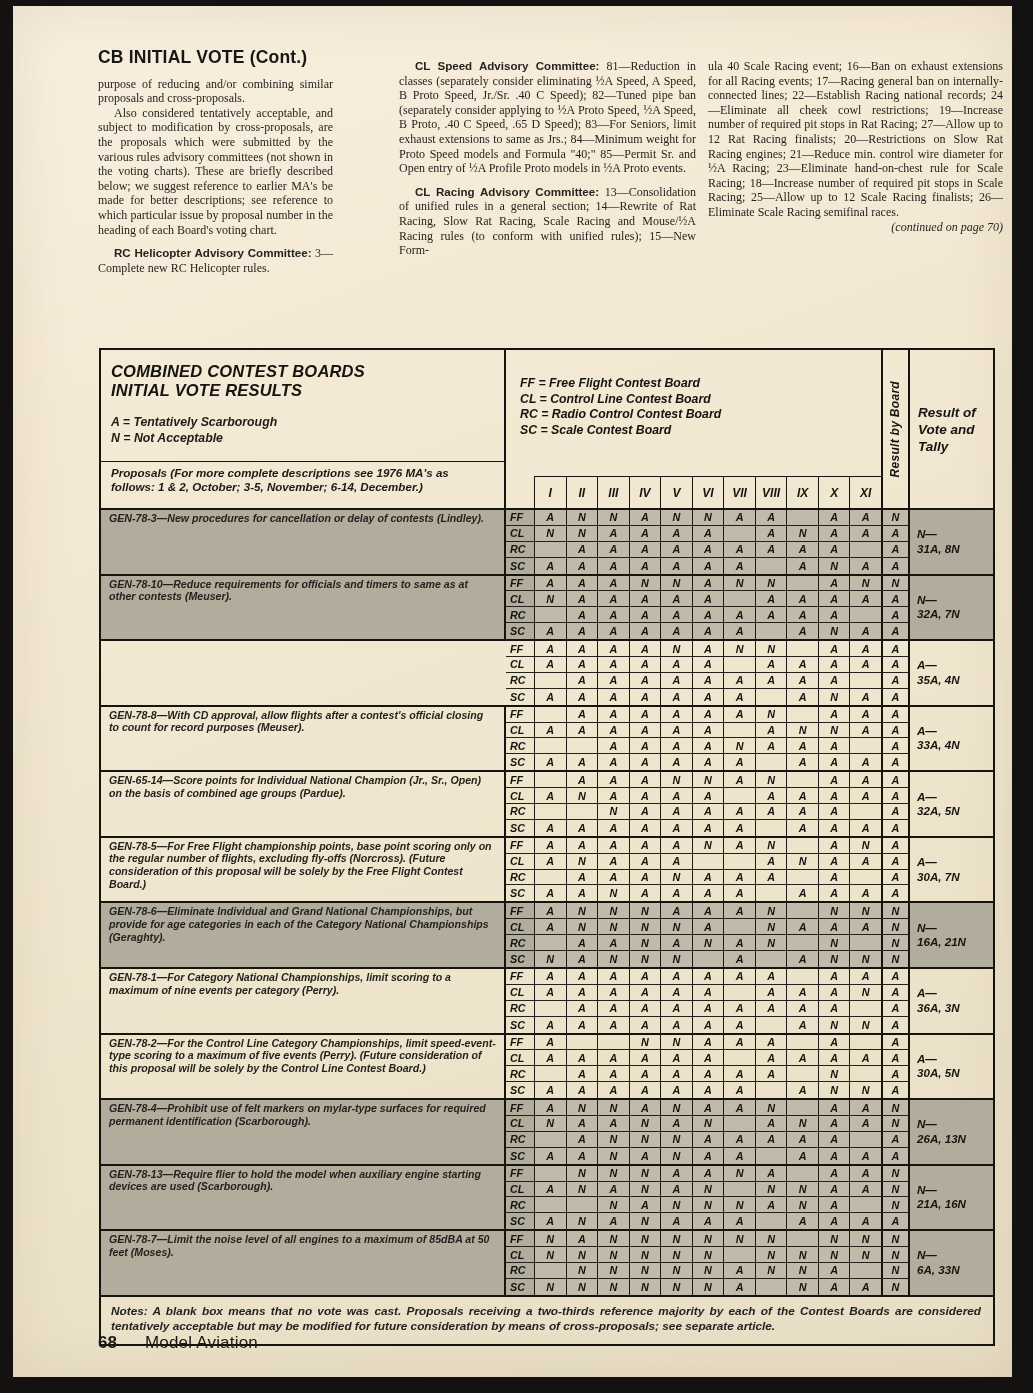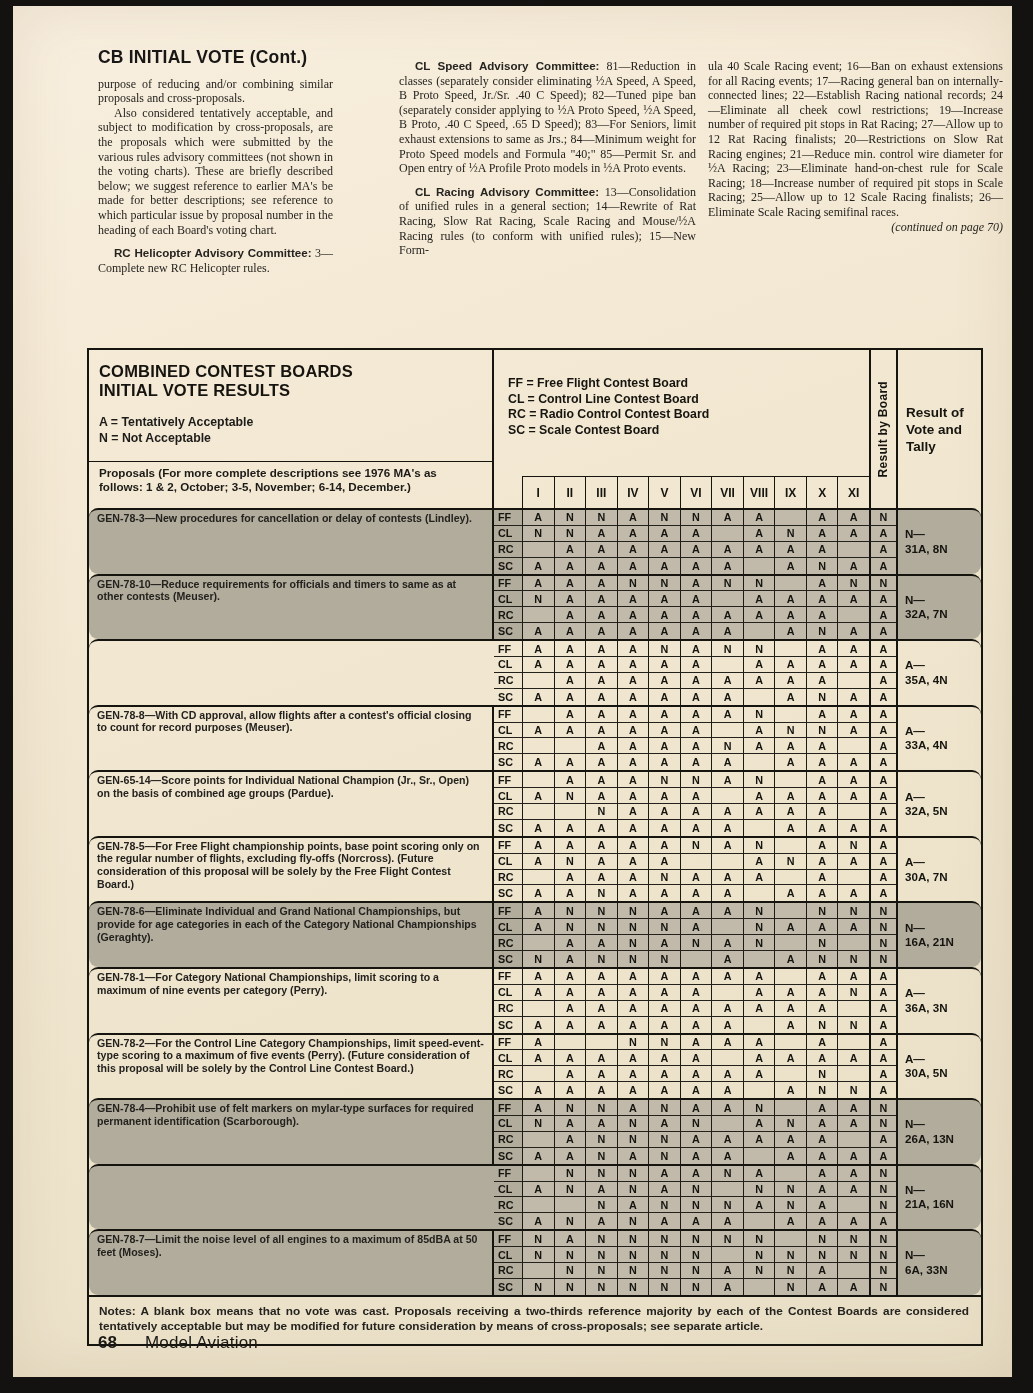--- a/index.html
+++ b/index.html
@@ -25,23 +25,24 @@
     font-family:"Liberation Sans", sans-serif;font-weight:bold;font-size:17.5px;
     letter-spacing:.2px;color:#181715;text-align:left;margin:6px 0 12px 0;
   }
   .col p{margin:0 0 0 0;}
   .col p.sp{margin-top:9px;}
   .col p.ind{text-indent:16px;}
   .lead{font-family:"Liberation Sans", sans-serif;font-weight:bold;font-size:11.6px;}
   .cont{font-style:italic;text-align:right;margin-top:2px;}
   
   .vtable{
-    position:absolute;left:74px;top:342px;width:892px;
+    position:absolute;left:86px;top:342px;width:892px;
     border:2.5px solid #15140f;
     background:transparent;
+    font-style:italic;
   }
   .hgrid,.group{
     display:grid;
     grid-template-columns:405px 28px repeat(11,1fr) 27px 85px;
     width:100%;
   }
   .hgrid{grid-template-rows:112px 46px;}
   .cell-title{
     grid-column:1;grid-row:1;border-right:2px solid #15140f;border-bottom:1.5px solid #15140f;
     padding:12px 10px 0 10px;
@@ -67,21 +68,21 @@
     display:flex;align-items:center;
     padding-left:8px;font-weight:bold;font-size:13.5px;line-height:17px;color:#15140f;
   }
   .numcell{
     grid-row:2;align-self:end;height:31px;
     border-left:1.5px solid #15140f;border-top:1.5px solid #15140f;
     display:flex;align-items:center;justify-content:center;
     font-weight:bold;font-size:12px;color:#15140f;
   }
   
-  .group{grid-template-rows:repeat(4,15.9px);border-top:2.2px solid #15140f;border-radius:9px;}
+  .group{grid-template-rows:repeat(4,15.9px);border-top:2.2px solid #15140f;}
   .group.shaded{background:#b2ac9d;}
   .pcell{
     grid-column:1;grid-row:1 / span 4;border-right:2px solid #15140f;
     padding:2px 8px 0 8px;font-size:10.6px;line-height:12.6px;font-weight:bold;color:#24221e;
   }
   .bcell,.vcell,.rcell{
     display:flex;align-items:center;justify-content:center;
     font-weight:bold;font-size:10.8px;color:#15140f;overflow:hidden;
   }
   .bcell{justify-content:flex-start;padding-left:4px;}
@@ -129,21 +130,21 @@
   </div>
 
   <div class="vtable">
     <div class="hgrid">
       <div class="cell-title">
         <div class="tbl-title">
           <div>COMBINED CONTEST BOARDS</div>
           <div>INITIAL VOTE RESULTS</div>
         </div>
         <div class="keys">
-          <div>A = Tentatively Acceptable</div>
+          <div>A = Tentatively Scarborough</div>
           <div>N = Not Acceptable</div>
         </div>
       </div>
       <div class="cell-legend">
         <div>FF = Free Flight Contest Board</div>
         <div>CL = Control Line Contest Board</div>
         <div>RC = Radio Control Contest Board</div>
         <div>SC = Scale Contest Board</div>
       </div>
       <div class="cell-propnote">
@@ -753,20 +754,21 @@
           <div class="vcell" style="grid-area: 4 / 11;">A</div>
           <div class="vcell" style="grid-area: 4 / 12;">A</div>
           <div class="vcell" style="grid-area: 4 / 13;">A</div>
           <div class="rcell" style="grid-area: 4 / 14;">A</div>
           <div class="tcell">
             <div>N—</div>
             <div>26A, 13N</div>
           </div>
         </div>
         <div class="group shaded">
+          <div class="pcell">GEN-78-13—Require flier to hold the model when auxiliary engine starting devices are used (Scarborough).</div>
           <div class="bcell bb" style="grid-area: 1 / 2;">FF</div>
           <div class="vcell bb" style="grid-area: 1 / 3;"></div>
           <div class="vcell bb" style="grid-area: 1 / 4;">N</div>
           <div class="vcell bb" style="grid-area: 1 / 5;">N</div>
           <div class="vcell bb" style="grid-area: 1 / 6;">N</div>
           <div class="vcell bb" style="grid-area: 1 / 7;">A</div>
           <div class="vcell bb" style="grid-area: 1 / 8;">A</div>
           <div class="vcell bb" style="grid-area: 1 / 9;">N</div>
           <div class="vcell bb" style="grid-area: 1 / 10;">A</div>
           <div class="vcell bb" style="grid-area: 1 / 11;"></div>

